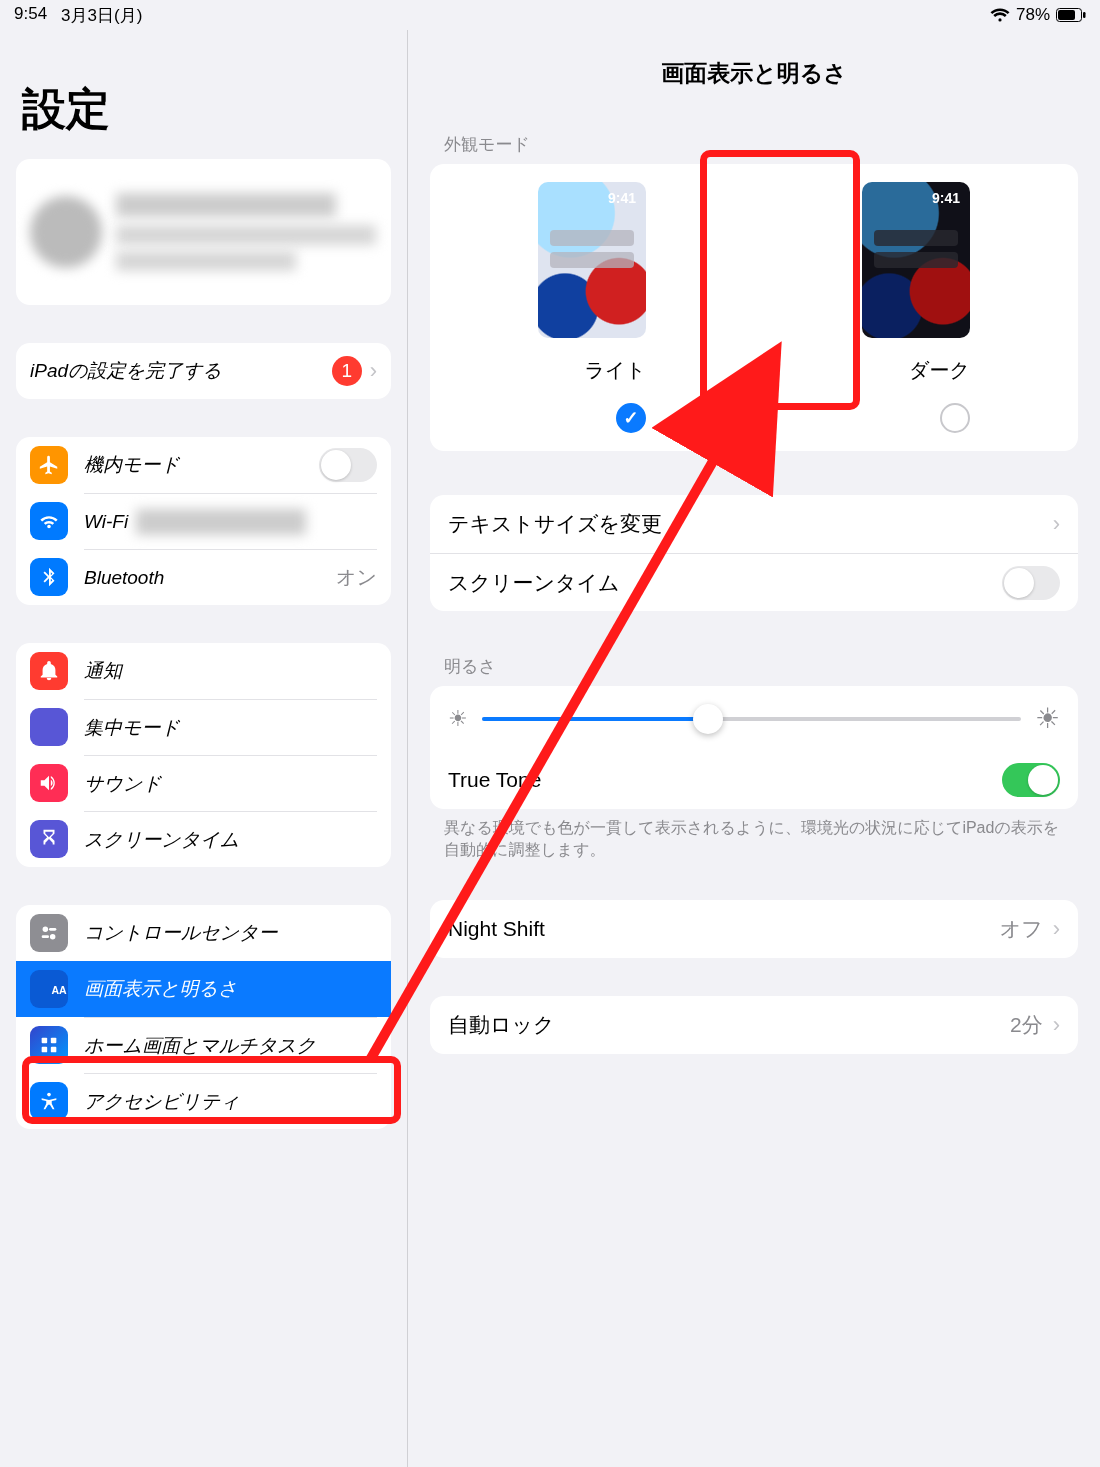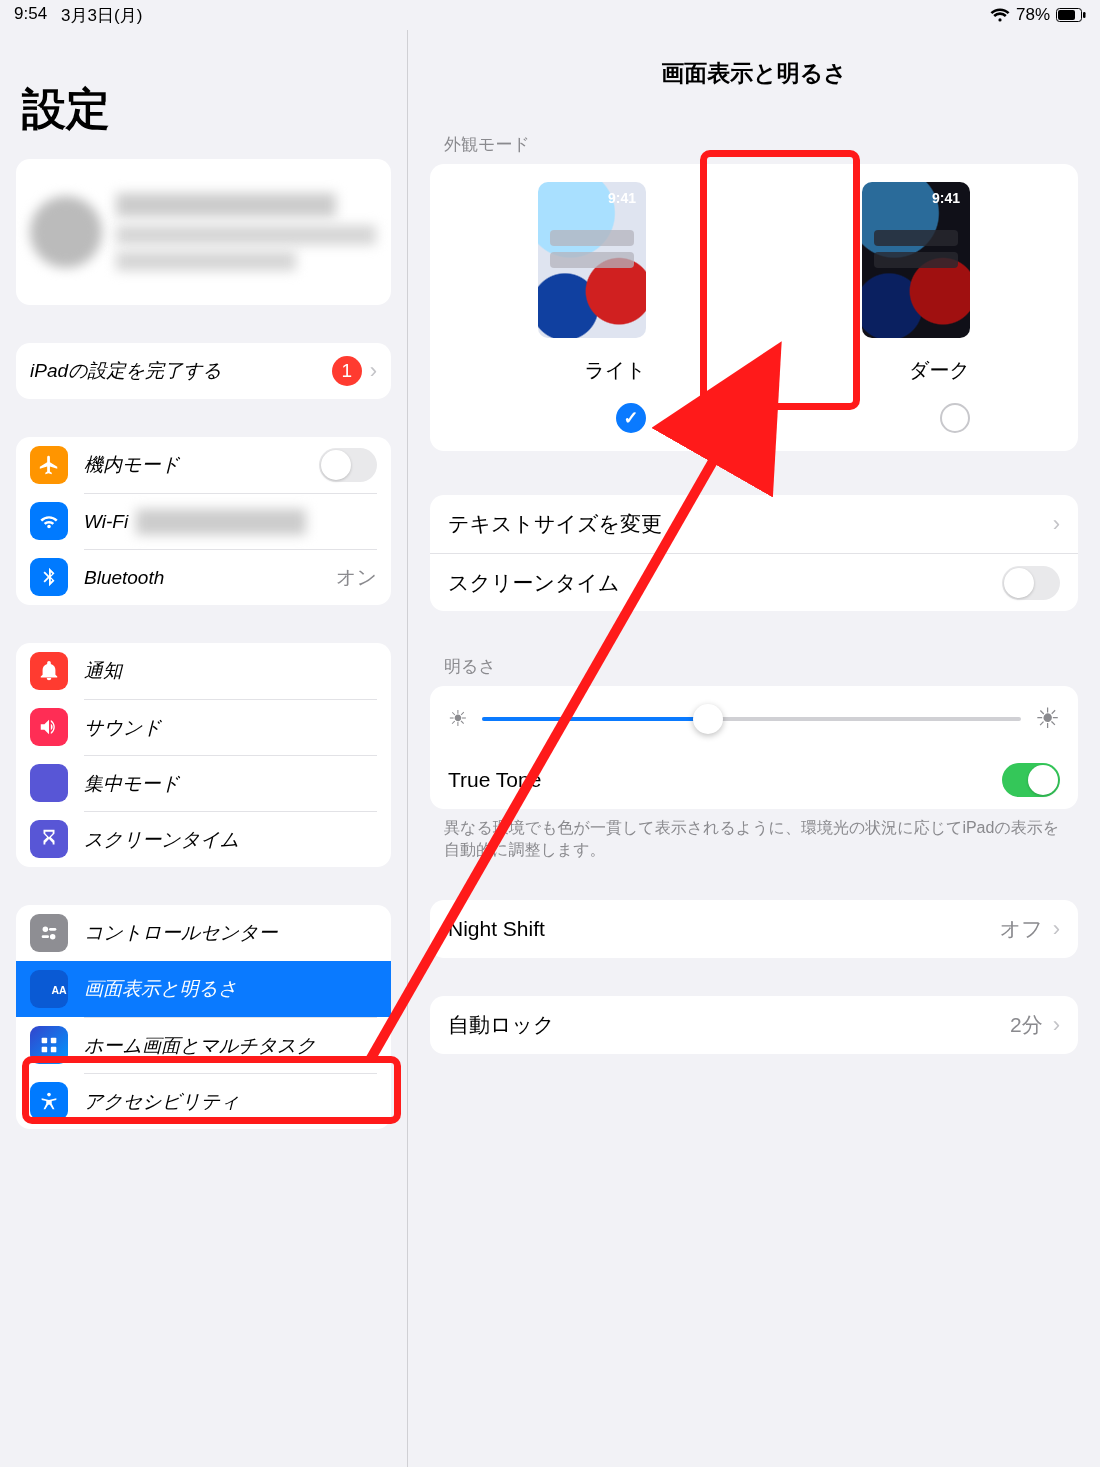--- a/index.html
+++ b/index.html
@@ -183,37 +183,37 @@
         <span class="ico ic-red">
             <svg viewBox="0 0 24 24">
               <path d="M12 22a2.5 2.5 0 002.5-2.5h-5A2.5 2.5 0 0012 22zm7-6v-5a7 7 0 00-5-6.7V3a2 2 0 10-4 0v1.3A7 7 0 005 11v5l-2 2v1h18v-1l-2-2z"></path>
             </svg>
           </span>
         <div class="row-inner">
             <span class="label">通知</span>
           </div>
       </div>
       <div class="row">
+        <span class="ico ic-purple">
+            <svg viewBox="0 0 24 24">
+              <path d="M12.3 22A10 10 0 0112 2a8 8 0 10.3 20z"></path>
+            </svg>
+          </span>
+        <div class="row-inner">
+            <span class="label">集中モード</span>
+          </div>
+      </div>
+      <div class="row">
         <span class="ico ic-pink">
             <svg viewBox="0 0 24 24">
               <path d="M3 9v6h4l5 5V4L7 9H3zm13 3a4 4 0 00-2-3.5v7A4 4 0 0016 12zm-2-7.7v2a7 7 0 010 11.4v2a9 9 0 000-15.4z"></path>
             </svg>
           </span>
         <div class="row-inner">
             <span class="label">サウンド</span>
-          </div>
-      </div>
-      <div class="row">
-        <span class="ico ic-purple">
-            <svg viewBox="0 0 24 24">
-              <path d="M12.3 22A10 10 0 0112 2a8 8 0 10.3 20z"></path>
-            </svg>
-          </span>
-        <div class="row-inner">
-            <span class="label">集中モード</span>
           </div>
       </div>
       <div class="row">
         <span class="ico ic-purple">
             <svg viewBox="0 0 24 24">
               <path d="M6 2h12v4l-4 4 4 4v4H6v-4l4-4-4-4V2zm2 2v2l4 4 4-4V4H8zm0 14h8v-2l-4-4-4 4v2z"></path>
             </svg>
           </span>
         <div class="row-inner">
             <span class="label">スクリーンタイム</span>

